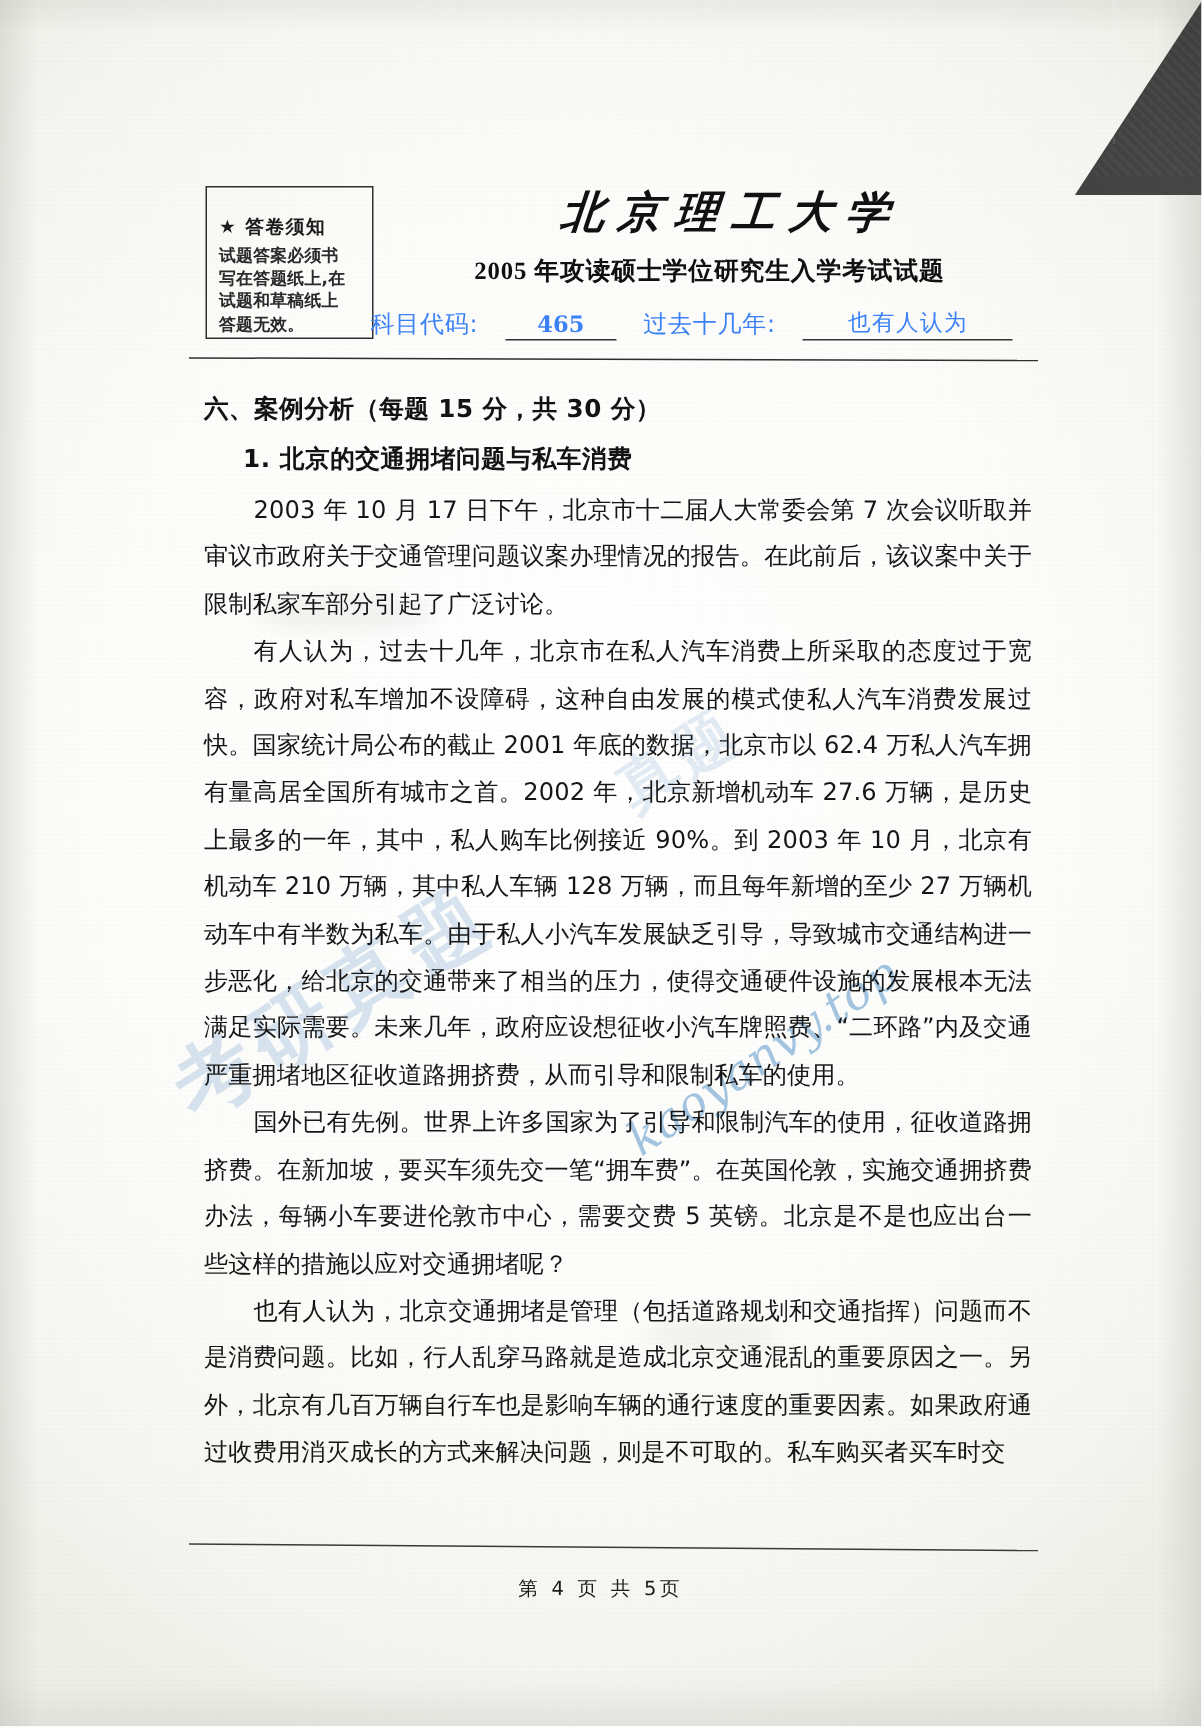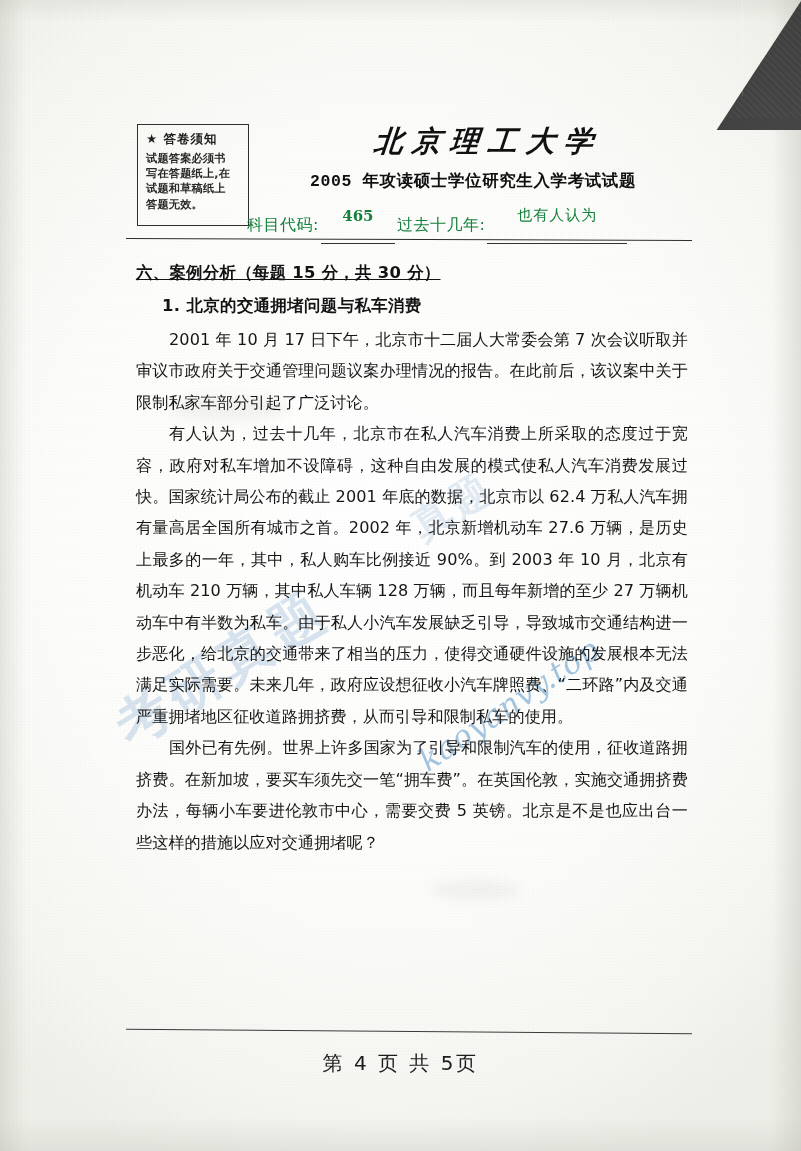--- a/index.html
+++ b/index.html
@@ -122,21 +122,21 @@
     width: 552px;
     height: 112px;
   }
   .notice-box {
     position: absolute;
     left: 0; top: 2px;
     width: 112px;
     height: 102px;
     border: 1.6px solid #2f2f2f;
     box-sizing: border-box;
-    padding: 6px 7px 4px 8px;
+    padding: 18px 7px 4px 8px;
   }
   .notice-title {
     font-family: "DejaVu Sans", sans-serif;
     font-size: 12.5px;
     font-weight: 700;
     color: #1d1d1d;
     letter-spacing: 1px;
     white-space: nowrap;
     margin-bottom: 3px;
   }
@@ -160,48 +160,48 @@
     letter-spacing: 9px;
     color: #111;
     white-space: nowrap;
     transform: skewX(-5deg);
   }
   .exam-title {
     position: absolute;
     left: 120px; top: 48px;
     width: 432px;
     text-align: center;
-    font-family: Liberation Mono, monospace;
+    font-family: Liberation Serif, serif;
     font-weight: 700;
     font-size: 16.5px;
     letter-spacing: .6px;
     color: #101010;
     white-space: nowrap;
   }
   .subject-line {
     position: absolute;
     left: 110px; top: 84px;
     display: flex;
-    align-items: center;
-    gap: 0px;
+    align-items: flex-end;
+    gap: 16px;
     font-family: "DejaVu Sans", sans-serif;
     font-size: 16px;
-    color: #15803d;
+    color: #3b82f6;
     white-space: nowrap;
   }
   .sl-label { letter-spacing: .5px; }
   .sl-value {
     display: inline-block;
     min-width: 62px;
     text-align: center;
     border-bottom: 1.4px solid #333;
     font-family: "DejaVu Serif", serif;
     font-weight: 700;
     font-size: 15px;
-    padding: 0 6px 18px 6px;
+    padding: 0 6px 1px 6px;
     margin: 0 2px;
   }
   .sl-value.wide {
     min-width: 128px;
     font-family: "DejaVu Sans", sans-serif;
     font-weight: 400;
     font-size: 15px;
     letter-spacing: 1px;
   }
 
@@ -228,21 +228,20 @@
   }
   .sec-head {
     font-family: "DejaVu Sans", sans-serif;
     font-size: 16.4px;
     font-weight: 600;
     color: #131313;
     letter-spacing: .3px;
     line-height: 30px;
     margin: 0 0 2px 0;
     white-space: nowrap;
-    text-decoration: underline;
   }
   .case-title {
     font-family: "DejaVu Sans", sans-serif;
     font-size: 16.4px;
     font-weight: 600;
     color: #131313;
     letter-spacing: .4px;
     line-height: 32px;
     margin: 0 0 2px 0;
     text-align: left;
@@ -262,21 +261,21 @@
     word-break: break-all;
   }
 
   
   .footer {
     position: absolute;
     left: 0; top: 1050px;
     width: 801px;
     text-align: center;
     font-family: "DejaVu Sans", sans-serif;
-    font-size: 20px;
+    font-size: 13px;
     color: #1b1b1b;
     letter-spacing: 2.5px;
   }
 
   
   .blotch {
     position: absolute;
     border-radius: 50%;
     background: rgba(170,170,160,.13);
     filter: blur(6px);
@@ -328,23 +327,24 @@
         <span class="sl-label">过去十几年:</span>
         <span class="sl-value wide">也有人认为</span>
       </div>
     </div>
 
     <div class="rule-top"></div>
 
     <div class="body-area">
       <div class="sec-head">六、案例分析（每题 15 分，共 30 分）</div>
       <div class="case-title">1. 北京的交通拥堵问题与私车消费</div>
-      <p class="para">2001 年 10 月 17 日下午，北京市十二届人大常委会第 7 次会议听取并审议市政府关于交通管理问题议案办理情况的报告。在此前后，该议案中关于限制私家车部分引起了广泛讨论。</p>
+      <p class="para">2003 年 10 月 17 日下午，北京市十二届人大常委会第 7 次会议听取并审议市政府关于交通管理问题议案办理情况的报告。在此前后，该议案中关于限制私家车部分引起了广泛讨论。</p>
       <p class="para">有人认为，过去十几年，北京市在私人汽车消费上所采取的态度过于宽容，政府对私车增加不设障碍，这种自由发展的模式使私人汽车消费发展过快。国家统计局公布的截止 2001 年底的数据，北京市以 62.4 万私人汽车拥有量高居全国所有城市之首。2002 年，北京新增机动车 27.6 万辆，是历史上最多的一年，其中，私人购车比例接近 90%。到 2003 年 10 月，北京有机动车 210 万辆，其中私人车辆 128 万辆，而且每年新增的至少 27 万辆机动车中有半数为私车。由于私人小汽车发展缺乏引导，导致城市交通结构进一步恶化，给北京的交通带来了相当的压力，使得交通硬件设施的发展根本无法满足实际需要。未来几年，政府应设想征收小汽车牌照费、“二环路”内及交通严重拥堵地区征收道路拥挤费，从而引导和限制私车的使用。</p>
       <p class="para">国外已有先例。世界上许多国家为了引导和限制汽车的使用，征收道路拥挤费。在新加坡，要买车须先交一笔“拥车费”。在英国伦敦，实施交通拥挤费办法，每辆小车要进伦敦市中心，需要交费 5 英镑。北京是不是也应出台一些这样的措施以应对交通拥堵呢？</p>
+      <p class="para">也有人认为，北京交通拥堵是管理（包括道路规划和交通指挥）问题而不是消费问题。比如，行人乱穿马路就是造成北京交通混乱的重要原因之一。另外，北京有几百万辆自行车也是影响车辆的通行速度的重要因素。如果政府通过收费用消灭成长的方式来解决问题，则是不可取的。私车购买者买车时交</p>
     </div>
 
     <div class="rule-bottom"></div>
 
     <div class="footer">第 4 页 共 5页</div>
 
   </div>
 </div>
 
 </body></html>

